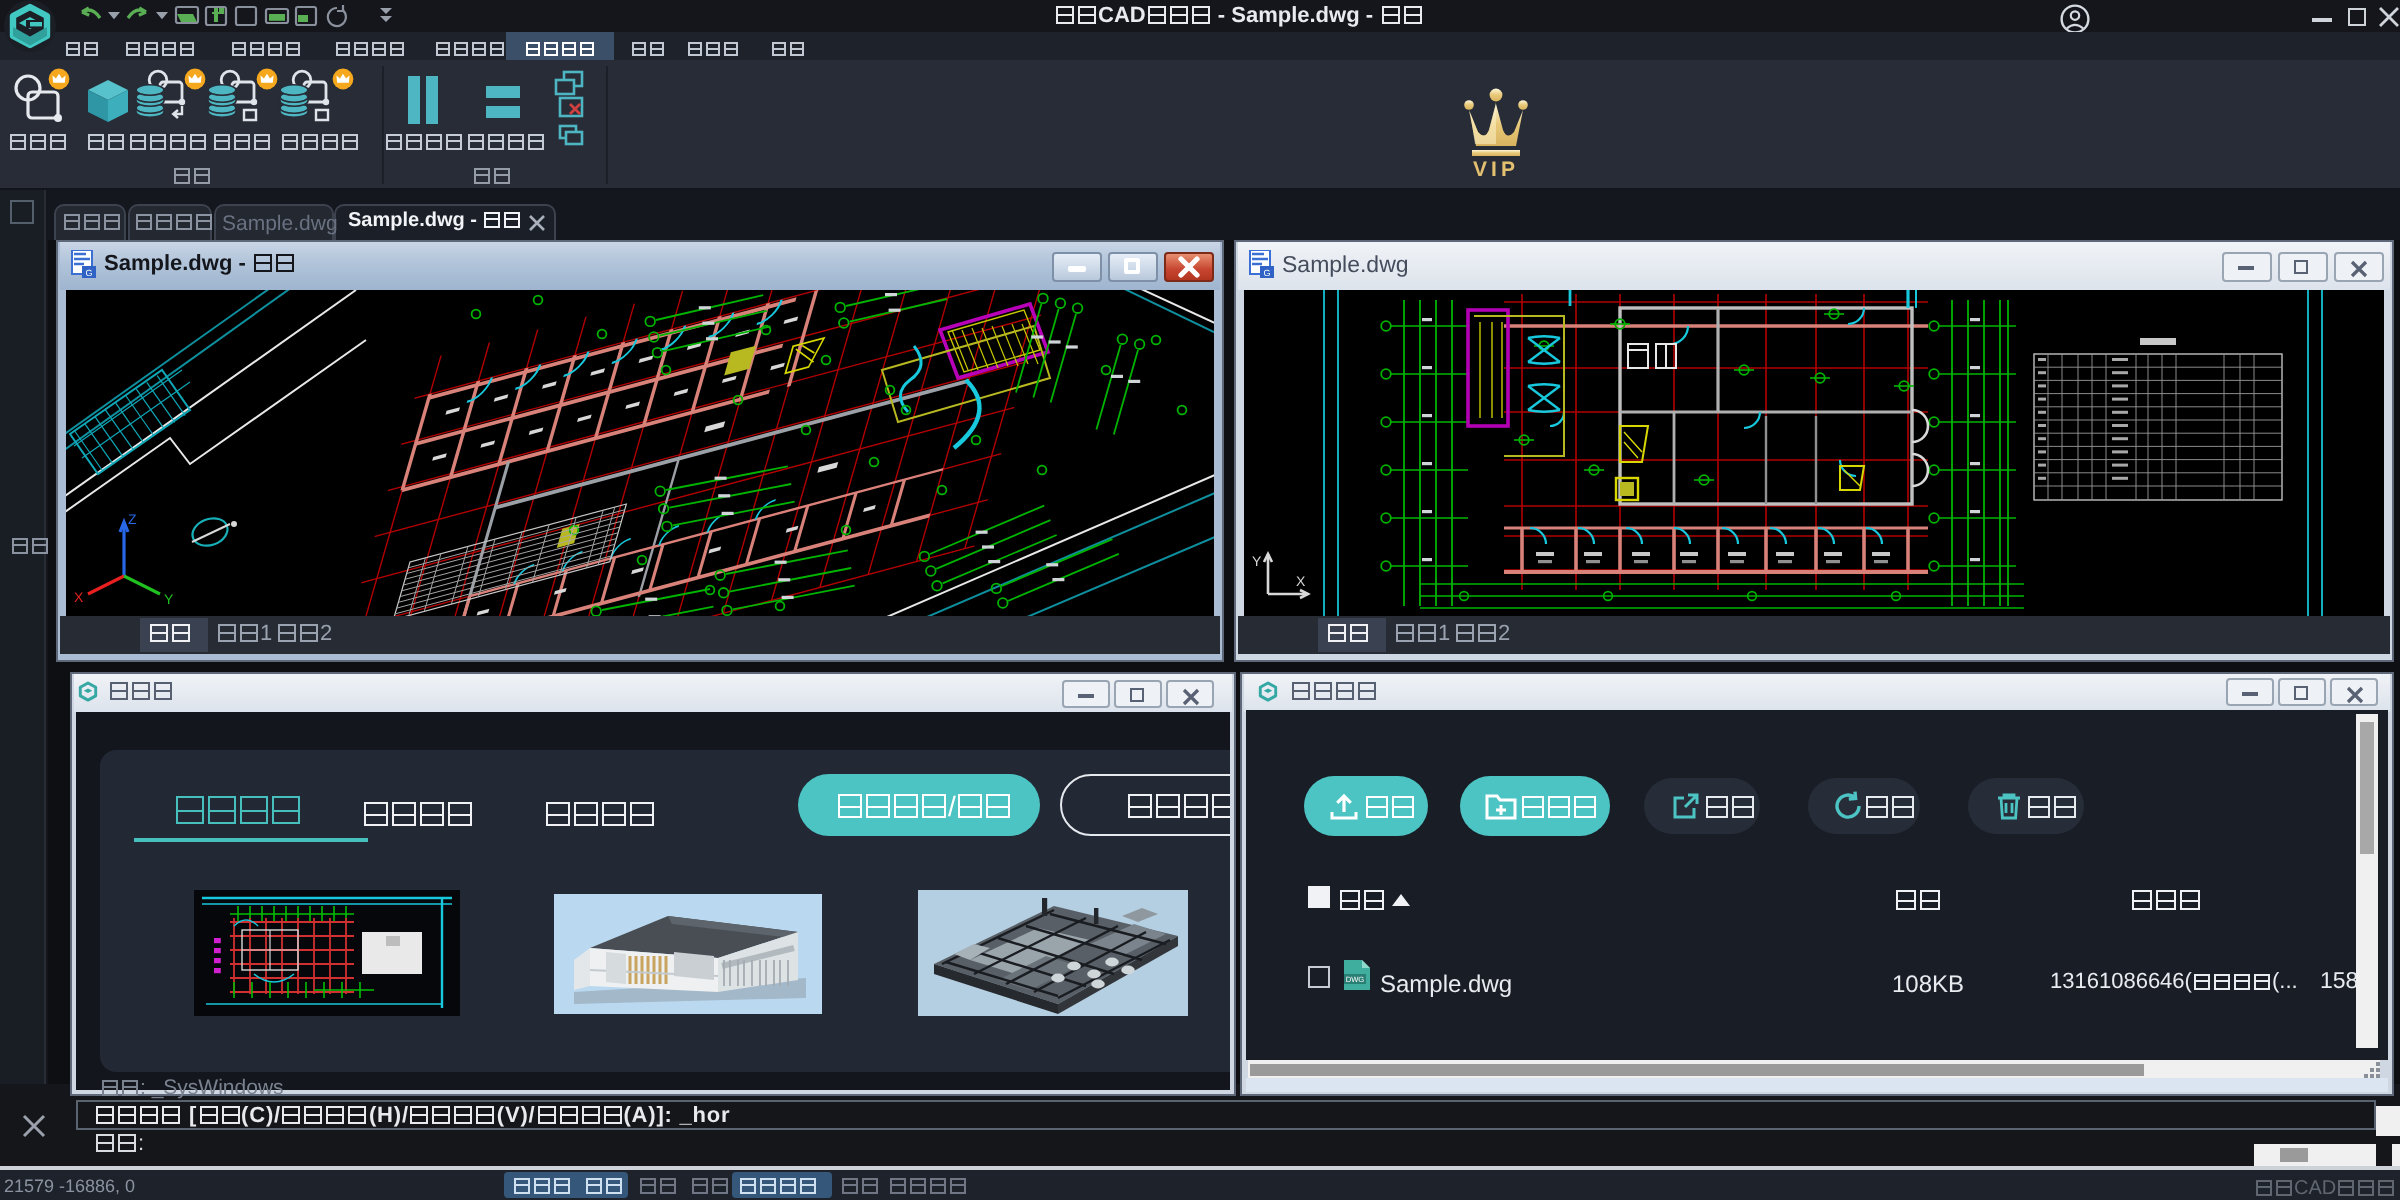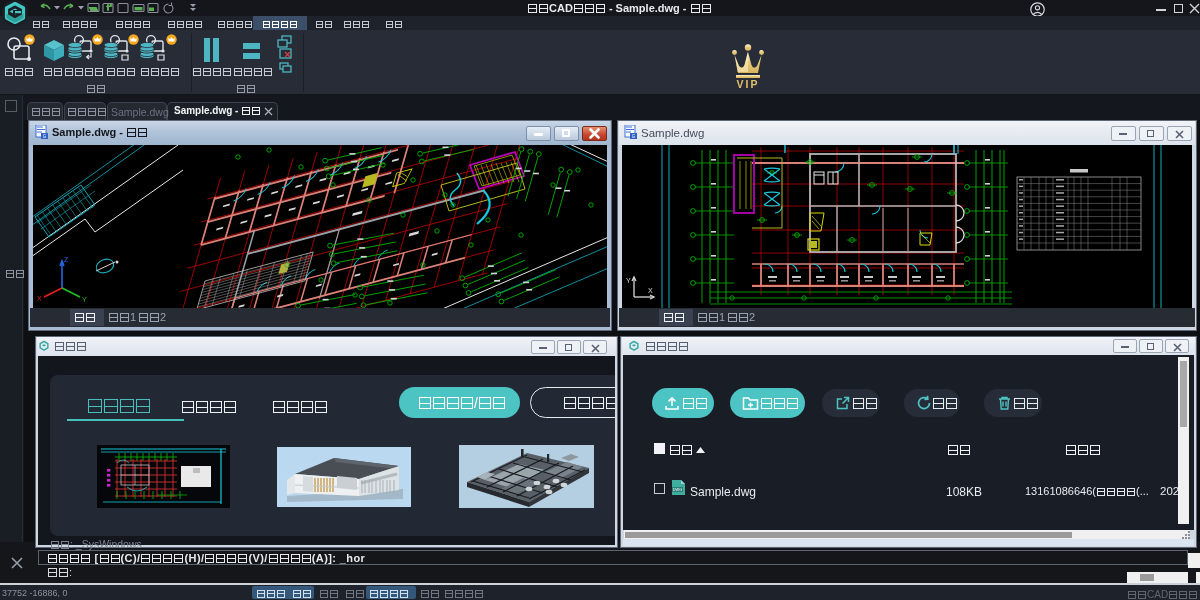--- a/index.html
+++ b/index.html
@@ -904,21 +904,21 @@
     <div class="abs" style="left:654px;top:483px;width:11px;height:11px;border:1.2px solid #c7ccd4;background:#191e26"></div>
     <svg class="abs" style="left:671px;top:479px" width="15" height="17" viewBox="0 0 15 17">
 <path d="M1 1 h9 l4 4 v11 h-13 z" fill="#3fae9e"></path>
 <path d="M10 1 l4 4 h-4 z" fill="#8fd8cc"></path>
 <rect x="1" y="8" width="11" height="5" fill="#2a7f74"></rect>
 <text x="6.5" y="12.2" font-size="3.8" fill="#fff" text-anchor="middle" font-family="Liberation Sans">DWG</text>
 </svg>
     <div class="txt" style="left:690px;top:485px;font-size:12px;color:#e8ebef">Sample.dwg</div>
     <div class="txt" style="left:946px;top:485px;font-size:12px;color:#e8ebef">108KB</div>
     <div class="txt" style="left:1025px;top:485px;font-size:11px;color:#e8ebef">13161086646(<i class="cj" style="width:8px;height:8px"></i><i class="cj" style="width:8px;height:8px"></i><i class="cj" style="width:8px;height:8px"></i><i class="cj" style="width:8px;height:8px"></i>(...</div>
-    <div class="txt" style="left:1160px;top:485px;font-size:11.5px;color:#e8ebef">202</div>
+    <div class="txt" style="left:1160px;top:485px;font-size:11.5px;color:#e8ebef">158</div>
     <div class="abs" style="left:1178px;top:357px;width:11px;height:167px;background:#f0f0f0"></div>
     <div class="abs" style="left:1180px;top:361px;width:7px;height:66px;background:#a8a8a8"></div>
     <div class="abs" style="left:624px;top:530px;width:566px;height:9px;background:#f0f0f0"></div>
     <div class="abs" style="left:625px;top:532px;width:447px;height:6px;background:#9a9a9a"></div>
     <div class="abs" style="left:623px;top:539px;width:571px;height:7px;background:#dbe5f1"></div>
     <svg class="abs" style="left:1182px;top:531px" width="8" height="8" viewBox="0 0 8 8">
       <g fill="#8a9099">
         <rect x="6" y="0" width="2" height="2"></rect>
         <rect x="6" y="3" width="2" height="2"></rect>
         <rect x="3" y="3" width="2" height="2"></rect>
@@ -934,21 +934,21 @@
     </svg>
     <div class="abs" style="left:38px;top:550px;width:1150px;height:15px;border:1px solid #5a6470"></div>
     <div class="txt" style="left:47px;top:552px;font-size:11px;font-weight:bold;letter-spacing:0.4px;color:#e8eaee"><i class="cj" style="width:9px;height:9px"></i><i class="cj" style="width:9px;height:9px"></i><i class="cj" style="width:9px;height:9px"></i><i class="cj" style="width:9px;height:9px"></i> [<i class="cj" style="width:9px;height:9px"></i><i class="cj" style="width:9px;height:9px"></i>(C)/<i class="cj" style="width:9px;height:9px"></i><i class="cj" style="width:9px;height:9px"></i><i class="cj" style="width:9px;height:9px"></i><i class="cj" style="width:9px;height:9px"></i>(H)/<i class="cj" style="width:9px;height:9px"></i><i class="cj" style="width:9px;height:9px"></i><i class="cj" style="width:9px;height:9px"></i><i class="cj" style="width:9px;height:9px"></i>(V)/<i class="cj" style="width:9px;height:9px"></i><i class="cj" style="width:9px;height:9px"></i><i class="cj" style="width:9px;height:9px"></i><i class="cj" style="width:9px;height:9px"></i>(A)]: _hor</div>
     <div class="txt" style="left:47px;top:566px;font-size:11px;color:#d8dbe0"><i class="cj" style="width:9px;height:9px"></i><i class="cj" style="width:9px;height:9px"></i>:</div>
     <div class="abs" style="left:1188px;top:553px;width:12px;height:15px;background:#f0f0f0"></div>
     <div class="abs" style="left:1127px;top:572px;width:61px;height:11px;background:#f0f0f0"></div>
     <div class="abs" style="left:1140px;top:574px;width:14px;height:7px;background:#9a9a9a"></div>
     <div class="abs" style="left:1196px;top:572px;width:4px;height:11px;background:#f0f0f0"></div>
     <div class="abs" style="left:0;top:583px;width:1200px;height:2px;background:#cdd2d9"></div>
     <div class="abs" style="left:0;top:585px;width:1200px;height:15px;background:#1e222b"></div>
-    <div class="txt" style="left:2px;top:588px;font-size:9px;color:#8b93a0">37752 -16886, 0</div>
+    <div class="txt" style="left:2px;top:588px;font-size:9px;color:#8b93a0">21579 -16886, 0</div>
     <div class="abs" style="left:252px;top:586px;width:62px;height:13px;background:#35587a;border-radius:2px"></div>
     <div class="txt" style="left:256px;top:588px;font-size:10px;color:#cfe0f0"><i class="cj" style="width:8px;height:8px"></i><i class="cj" style="width:8px;height:8px"></i><i class="cj" style="width:8px;height:8px"></i></div>
     <div class="txt" style="left:292px;top:588px;font-size:10px;color:#cfe0f0"><i class="cj" style="width:8px;height:8px"></i><i class="cj" style="width:8px;height:8px"></i></div>
     <div class="txt" style="left:319px;top:588px;font-size:10px;color:#707683"><i class="cj" style="width:8px;height:8px"></i><i class="cj" style="width:8px;height:8px"></i></div>
     <div class="txt" style="left:345px;top:588px;font-size:10px;color:#707683"><i class="cj" style="width:8px;height:8px"></i><i class="cj" style="width:8px;height:8px"></i></div>
     <div class="abs" style="left:366px;top:586px;width:50px;height:13px;background:#35587a;border-radius:2px"></div>
     <div class="txt" style="left:369px;top:588px;font-size:10px;color:#cfe0f0"><i class="cj" style="width:8px;height:8px"></i><i class="cj" style="width:8px;height:8px"></i><i class="cj" style="width:8px;height:8px"></i><i class="cj" style="width:8px;height:8px"></i></div>
     <div class="txt" style="left:420px;top:588px;font-size:10px;color:#707683"><i class="cj" style="width:8px;height:8px"></i><i class="cj" style="width:8px;height:8px"></i></div>
     <div class="txt" style="left:444px;top:588px;font-size:10px;color:#707683"><i class="cj" style="width:8px;height:8px"></i><i class="cj" style="width:8px;height:8px"></i><i class="cj" style="width:8px;height:8px"></i><i class="cj" style="width:8px;height:8px"></i></div>
     <div class="txt" style="left:1127px;top:589px;font-size:10px;color:#5f6670"><i class="cj" style="width:8px;height:8px"></i><i class="cj" style="width:8px;height:8px"></i>CAD<i class="cj" style="width:8px;height:8px"></i><i class="cj" style="width:8px;height:8px"></i><i class="cj" style="width:8px;height:8px"></i></div>

